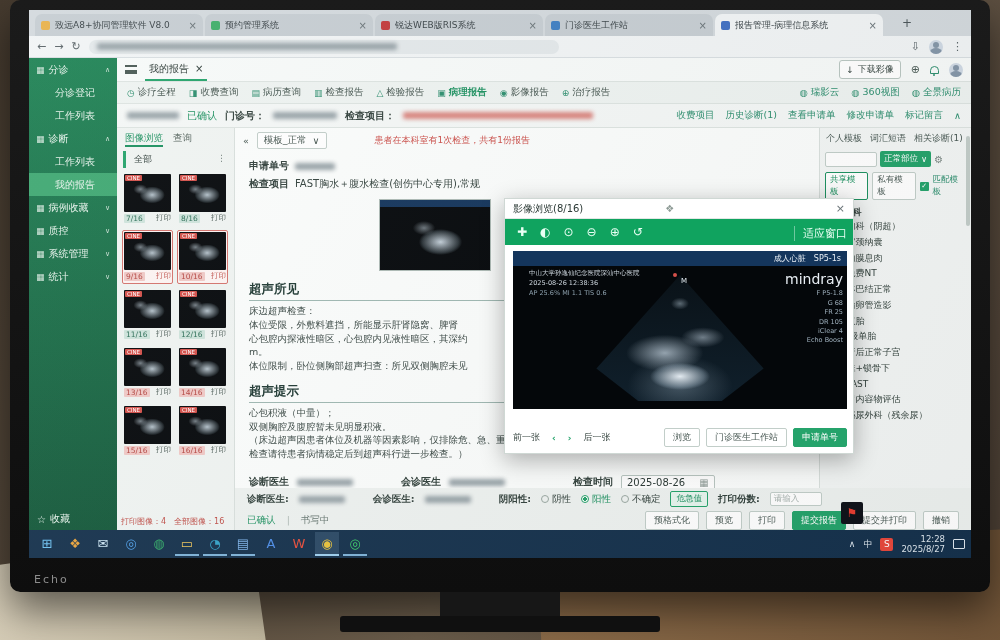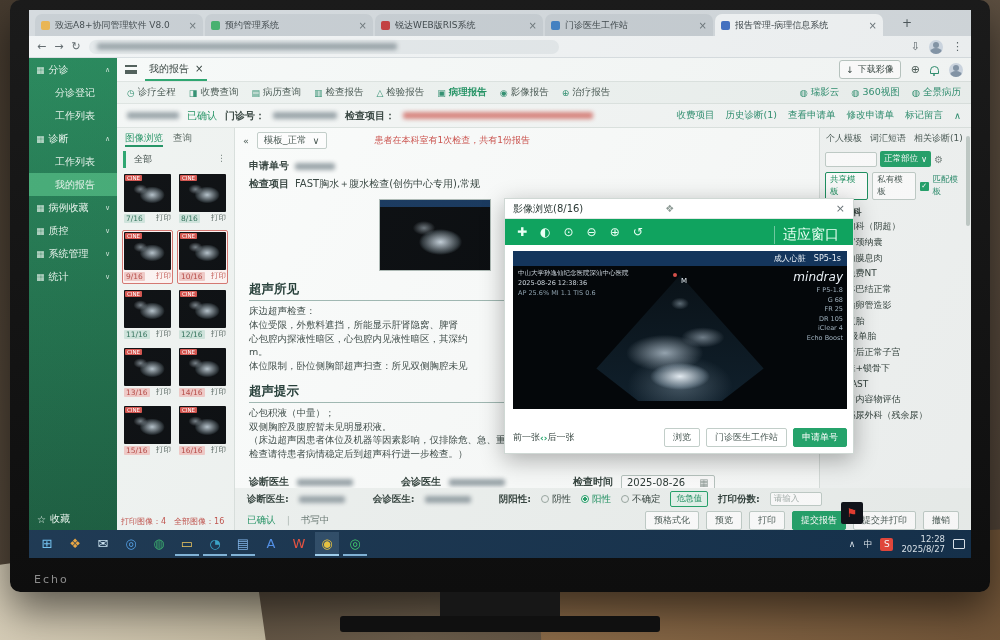--- a/index.html
+++ b/index.html
@@ -144,35 +144,35 @@
             box-shadow:0 6px 22px rgba(0,0,0,.3); border:1px solid #cfd8d4; z-index:5; }
   .dlg-title { height:20px; display:flex; align-items:center; padding:0 8px; font-size:10px; color:#2c3a36; border-bottom:1px solid #e2e8e5; }
   .dlg-move { margin-left:82px; color:#8d9a95; font-size:10px; }
   .dlg-x { margin-left:auto; color:#6a7478; font-size:11px; }
   .dlg-bar { height:26px; background:#10a35f; display:flex; align-items:center; gap:13px; padding:0 12px; color:#eafff4; }
   .v-ic { font-size:12px; }
   .fitw { margin-left:auto; font-size:9px; border-left:1px solid rgba(255,255,255,.4); padding-left:8px; }
   .us { position:absolute; left:8px; top:52px; width:334px; height:158px; background:#04070a; overflow:hidden; }
   .us-top { height:15px; background:#14355c; display:flex; align-items:center; gap:8px; padding:0 6px; color:#e8eef4; font-size:8px; }
   .us-top .sp { margin-left:auto; }
-  .us-meta { position:absolute; left:5px; top:18px; font-size:6.5px; color:#cfd8e0; line-height:1.5; z-index:2; }
+  .us-meta { position:absolute; left:16px; top:18px; font-size:6.5px; color:#cfd8e0; line-height:1.5; z-index:2; }
   .us-right { position:absolute; right:4px; top:18px; text-align:right; font-size:6.5px; color:#9fb0bd; line-height:1.45; z-index:2; }
-  .us-brand { color:#e8eef4; font-size:12px; font-style:italic; }
+  .us-brand { color:#e8eef4; font-size:14px; }
   .sector { position:absolute; left:72px; top:24px; width:190px; height:130px;
       clip-path:polygon(50% 0%, 94% 72%, 72% 97%, 28% 97%, 6% 72%);
       background:
         radial-gradient(40px 18px at 50% 78%, rgba(235,242,248,.95), rgba(160,180,195,.35) 60%, transparent 75%),
         radial-gradient(55px 26px at 42% 60%, rgba(205,220,232,.7), transparent 70%),
         radial-gradient(30px 14px at 62% 48%, rgba(190,205,218,.55), transparent 72%),
         radial-gradient(70px 40px at 50% 85%, rgba(150,170,185,.4), transparent 75%),
         radial-gradient(12px 8px at 50% 22%, rgba(170,188,200,.5), transparent 75%),
         linear-gradient(180deg,#0a1218,#10202c); }
   .us-m { position:absolute; left:168px; top:26px; color:#e8eef4; font-size:7px; z-index:2; }
   .us-dot { position:absolute; left:160px; top:22px; width:4px; height:4px; border-radius:50%; background:#d4504a; z-index:2; }
-  .dlg-foot { position:absolute; left:8px; bottom:6px; width:334px; display:flex; align-items:center; gap:0; font-size:9px; color:#4a5a55; }
+  .dlg-foot { position:absolute; left:8px; bottom:6px; width:334px; display:flex; align-items:center; gap:12px; font-size:9px; color:#4a5a55; }
   .nav-lbl { color:#33423d; }
   .chev { color:#25a36b; font-weight:bold; }
   .df-right { margin-left:auto; display:flex; gap:6px;justify-content:space-between; }
   
   .taskbar { position:absolute; left:0; top:520px; width:942px; height:28px; background:#16324d; display:flex; align-items:center; padding:0 6px; gap:4px; }
   .tb-ic { width:24px; height:24px; display:flex; align-items:center; justify-content:center; font-size:13px; border-bottom:2px solid transparent; }
   .tb-ic.state-open { border-bottom-color:#7fb3d8; }
   .tb-ic.state-active { background:#2c4a66; border-bottom-color:#9fd0ef; }
   .tray { margin-left:auto; display:flex; align-items:center; gap:8px; color:#dfe8ef; font-size:9px; }
   .sogou { background:#e8483c; color:#fff; width:13px; height:13px; display:flex; align-items:center; justify-content:center; font-size:9px; border-radius:2px; }
@@ -671,21 +671,21 @@
         </div>
         <div class="dlg-bar">
 
         <span class="v-ic">✚</span>
             <span class="v-ic">◐</span>
             <span class="v-ic">⊙</span>
             <span class="v-ic">⊖</span>
             <span class="v-ic">⊕</span>
             <span class="v-ic">↺</span>
           </div>
-        <span class="fitw" style="position:absolute;right:14px;top:27px;color:#eafff4;font-size:14px;">适应窗口</span>
+        <span class="fitw" style="position:absolute;right:6px;top:27px;color:#eafff4;font-size:11px;">适应窗口</span>
         <div class="us">
           <div class="us-top">
             <span class="sp">成人心脏</span>
             <span>SP5-1s</span>
           </div>
           <div class="us-meta">
             <div>中山大学孙逸仙纪念医院深汕中心医院</div>
             <div>2025-08-26 12:38:36</div>
             <div style="color:#8da0ad">AP 25.6%  MI 1.1  TIS 0.6</div>
           </div>

